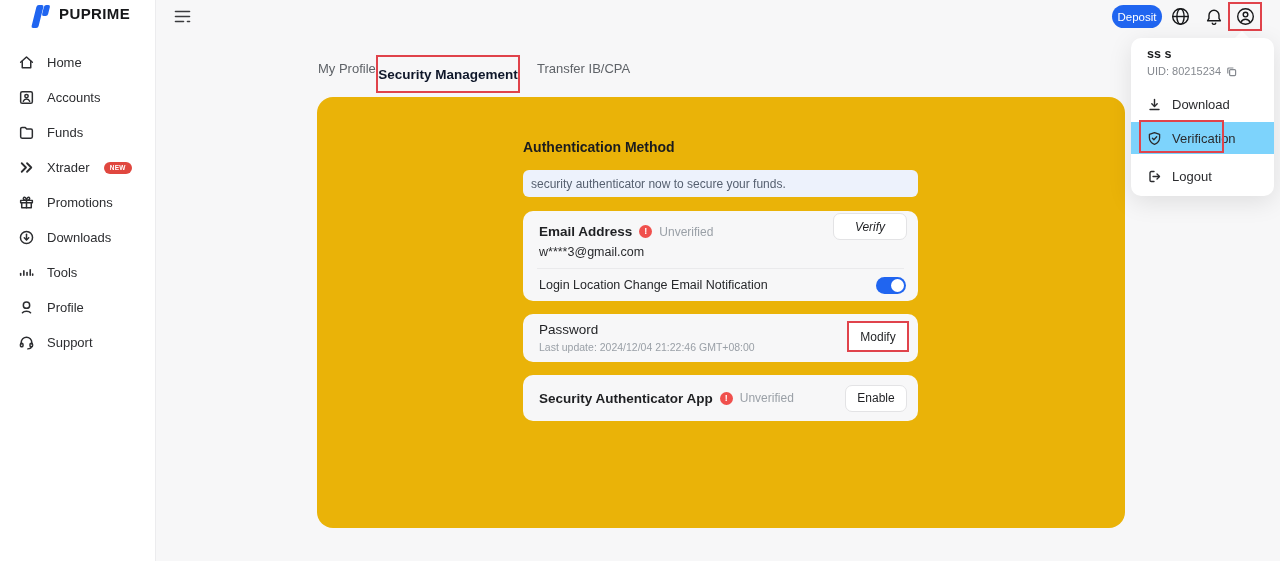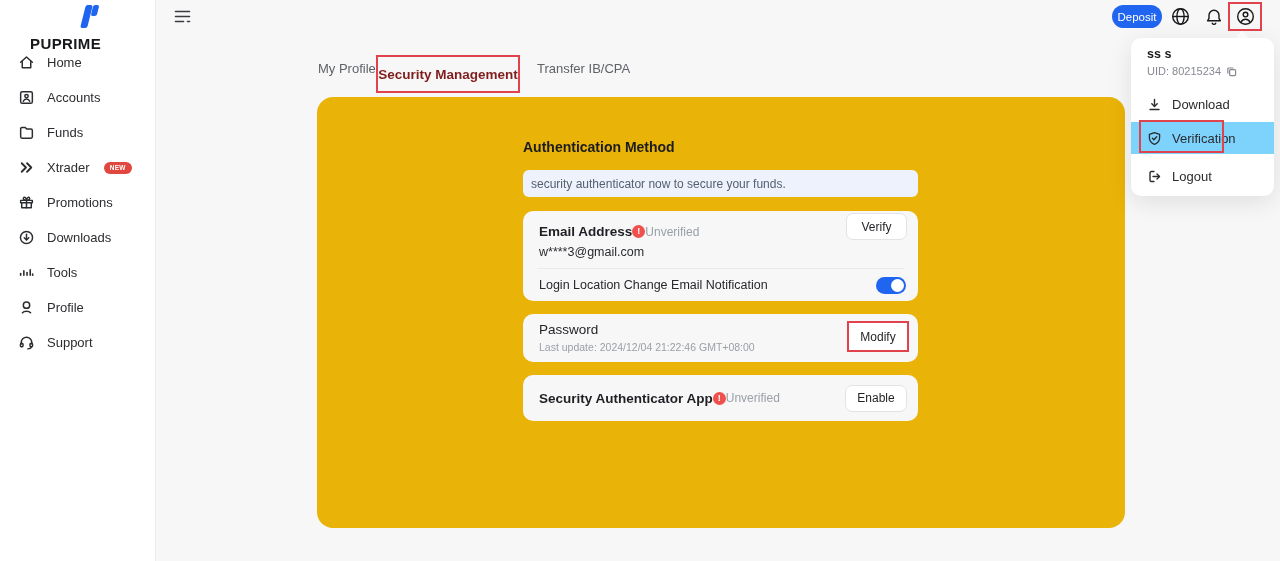--- a/index.html
+++ b/index.html
@@ -20,21 +20,21 @@
     overflow:hidden;
     color:var(--ink);
   }
   svg{display:block;}
 
   
   .sidebar{
     position:absolute;left:0;top:0;width:156px;height:561px;
     background:#fff;border-right:1px solid var(--line);
   }
-  .logo{position:absolute;left:30px;top:5px;display:flex;align-items:flex-end;gap:7px;flex-direction:column;}
+  .logo{position:absolute;left:30px;top:5px;display:flex;align-items:flex-start;gap:7px;}
   .logo-mark{position:relative;width:22px;height:23px;}
   .logo-mark .bar1{position:absolute;left:4px;top:0;width:7px;height:23px;background:var(--blue);border-radius:2px;transform:skewX(-14deg);}
   .logo-mark .bar2{position:absolute;left:13px;top:0;width:6px;height:11px;background:var(--blue);border-radius:2px;transform:skewX(-14deg);}
   .logo-text{font-size:15px;font-weight:800;letter-spacing:.4px;color:#17181a;}
   .nav{position:absolute;left:0;top:45px;width:156px;}
   .nav-item{height:35px;display:flex;align-items:center;padding-left:18px;cursor:pointer;}
   .nav-item .nicon{width:17px;height:17px;color:#2c2d30;flex:0 0 17px;}
   .nav-item .nlabel{margin-left:12px;font-size:13px;color:#2c2d30;}
   .new-badge{
     margin-left:14px;background:#e0473f;color:#fff;font-size:6.5px;font-weight:700;
@@ -56,55 +56,55 @@
 
   
   .tab{position:absolute;font-size:13px;color:#5f6368;cursor:pointer;}
   .tab-myprofile{left:318px;top:61px;}
   .tab-transfer{left:537px;top:61px;}
   .tab-active-box{
     position:absolute;left:376px;top:55px;width:144px;height:38px;
     border:2px solid var(--red);display:flex;align-items:center;justify-content:center;
     cursor:pointer;background:transparent;
   }
-  .tab-active-box .tab-label{font-size:13.5px;font-weight:700;color:#7f1d1d;}
+  .tab-active-box .tab-label{font-size:13.5px;font-weight:700;color:#0f172a;}
 
   
   .main-card{
     position:absolute;left:317px;top:97px;width:808px;height:431px;
     background:#eab308;border-radius:16px;
   }
   .card-inner{position:absolute;left:206px;top:0;width:395px;height:431px;}
   .section-title{position:absolute;left:0;top:42px;font-size:14px;font-weight:700;color:#1b1c1e;}
   .banner{
     position:absolute;left:0;top:73px;width:395px;height:27px;background:#edf2fc;
     border-radius:6px;overflow:hidden;display:flex;align-items:center;
   }
   .banner span{font-size:12px;color:#566070;white-space:nowrap;margin-left:-4px;padding-left:12px;}
 
   .gray-sec{position:absolute;left:0;width:395px;background:var(--card-gray);border-radius:10px;}
   .sec-email{top:114px;height:90px;}
   .sec-pass{top:217px;height:48px;}
   .sec-auth{top:278px;height:46px;display:flex;align-items:center;padding:0 11px 0 16px;}
 
-  .title-line{display:flex;align-items:center;}
+  .title-line{display:flex;align-items:center;gap:7px;}
   .sec-title{font-size:13.5px;font-weight:700;color:#1f2023;}
   .alert-dot{
     width:13px;height:13px;border-radius:50%;background:var(--alert);color:#fff;
     font-size:9px;font-weight:700;display:flex;align-items:center;justify-content:center;line-height:1;
   }
   .status-txt{font-size:12px;color:#9aa0a7;text-align:right;}
 
   .sec-email .row1{position:relative;padding:13px 14px 0 16px;}
   .email-value{margin-top:6px;font-size:12.5px;color:#2a2b2e;}
   .btn-plain{
     background:#fff;border:1px solid #e3e3e5;border-radius:7px;color:#1f2023;
     font-size:12px;font-family:inherit;cursor:pointer;
   }
-  .verify-btn{position:absolute;right:11px;top:2px;width:61px;height:27px;}
+  .verify-btn{position:absolute;right:11px;top:2px;width:74px;height:27px;font-style:italic;}
   .email-divider{position:absolute;left:14px;right:14px;top:57px;height:1px;background:#eaeaec;}
   .sec-email .row2{
     position:absolute;left:16px;right:12px;top:58px;height:32px;
     display:flex;align-items:center;justify-content:space-between;
   }
   .row2-label{font-size:12.5px;color:#27282b;}
   .toggle{position:relative;width:30px;height:17px;border-radius:9px;background:var(--blue);cursor:pointer;}
   .toggle .knob{position:absolute;right:2px;top:2px;width:13px;height:13px;border-radius:50%;background:#fff;}
 
   .sec-pass{padding:8px 0 0 16px;}

